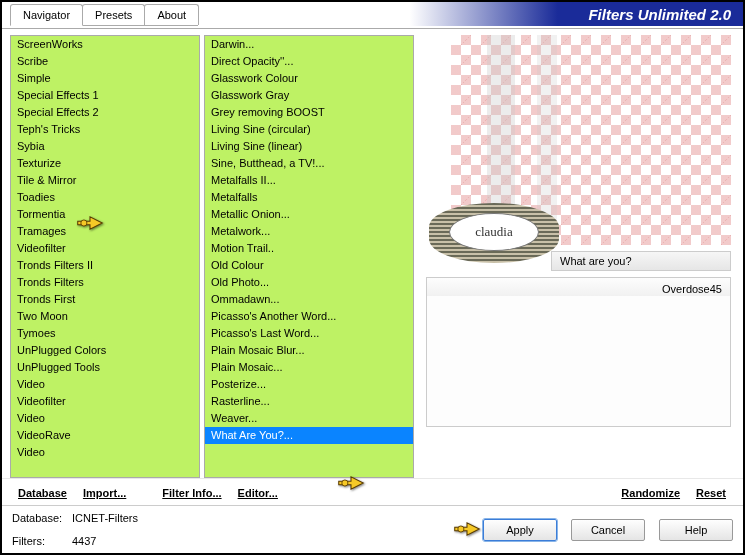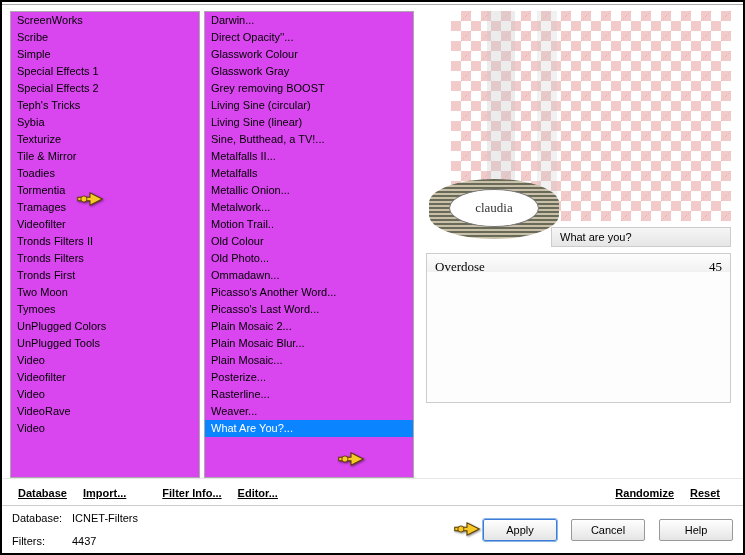--- a/index.html
+++ b/index.html
@@ -5,21 +5,21 @@
 * { box-sizing: border-box; margin: 0; padding: 0; }
 body { font-family: "Segoe UI", Tahoma, Arial, sans-serif; font-size: 11px; background: #000; width: 745px; height: 555px; overflow: hidden; }
 .window { width: 745px; height: 555px; background: #fff; border: 2px solid #000; display: flex; flex-direction: column; }
 .header-bar { height: 24px; background: linear-gradient(to right, #fff 0%, #fff 55%, #1a2b99 75%, #1a2b99 100%); display: flex; align-items: center; justify-content: flex-end; padding-right: 12px; position: relative; }
 .header-title { color: #fff; font-style: italic; font-weight: bold; font-size: 15px; font-family: Arial, sans-serif; }
 .tabs { display: flex; background: #fff; border-bottom: 1px solid #aaa; position: absolute; top: 2px; left: 8px; }
 .tab { padding: 4px 12px 4px 12px; border: 1px solid #aaa; border-bottom: none; background: #fff; cursor: pointer; font-size: 11px; margin-right: -1px; border-radius: 3px 3px 0 0; }
 .tab.active { background: #fff; position: relative; z-index: 2; border-bottom: 1px solid #fff; margin-bottom: -1px; }
 .content-area { flex: 1; display: flex; padding: 6px 8px 0 8px; gap: 4px; position: relative; margin-top: 2px; border-top: 1px solid #aaa; }
 .list-panel { width: 190px; display: flex; flex-direction: column; }
-.listbox { flex: 1; border: 1px solid #aaa; overflow-y: scroll; background: #d946ef; height: 420px; }
+.listbox { flex: 1; border: 1px solid #aaa; overflow-y: scroll; background: #bef264; height: 420px; }
 .listbox::-webkit-scrollbar { width: 16px; }
 .listbox::-webkit-scrollbar-track { background: #f0f0f0; border-left: 1px solid #ddd; }
 .listbox::-webkit-scrollbar-thumb { background: #c8c8c8; border: 1px solid #aaa; }
 .list-item { padding: 1px 6px; cursor: pointer; white-space: nowrap; font-size: 11px; line-height: 15px; }
 .list-item.selected { background: #0a84ff; color: #fff; }
 .preview-panel { flex: 1; display: flex; flex-direction: column; padding-left: 4px; }
 .preview-box { width: 280px; height: 210px; background: #fff; position: relative; margin-left: auto; margin-right: 4px; }
 .checker { position: absolute; inset: 0; background-image: 
   linear-gradient(45deg, rgba(231,159,159,0.55) 25%, transparent 25%),
   linear-gradient(-45deg, rgba(231,159,159,0.55) 25%, transparent 25%),
@@ -28,42 +28,50 @@
   background-size: 20px 20px;
   background-position: 0 0, 0 10px, 10px -10px, -10px 0px;
 }
 .vstripe1 { position: absolute; left: 36px; top: 0; width: 28px; height: 100%; background: rgba(200,200,200,0.35); }
 .vstripe2 { position: absolute; left: 86px; top: 0; width: 20px; height: 100%; background: rgba(200,200,200,0.25); }
 .center-badge { position: absolute; left: -22px; top: 168px; width: 130px; height: 60px; }
 .center-badge .stripes { position: absolute; inset: 0; background: repeating-linear-gradient(to bottom, #6a6a58 0 2px, #c8c0a8 2px 4px); border-radius: 50% / 40%; }
 .center-badge .oval { position: absolute; left: 20px; top: 10px; width: 90px; height: 38px; background: #fff; border: 1px solid #777; border-radius: 50%; display: flex; align-items: center; justify-content: center; font-family: cursive; font-size: 13px; color: #333; }
 .filter-name-row { margin-top: 6px; padding: 3px 8px; background: linear-gradient(to bottom,#f6f6f6,#e6e6e6); border: 1px solid #ccc; width: 180px; margin-left: auto; margin-right: 4px; font-size: 11px; }
 .params-box { margin-top: 6px; border: 1px solid #ccc; background: linear-gradient(to bottom,#fdfdfd 0,#f1f1f1 18px,#fdfdfd 18px); height: 150px; padding: 4px 8px; margin-left: 4px; margin-right: 4px; }
-.param-row { display: flex; justify-content: space-between; padding: 1px 0; font-size: 13px; font-family: Liberation Serif, serif; }
-.toolbar-row { display: flex; gap: 0; padding: 4px 15px 2px 8px; border-top: 1px solid #e8e8e8; align-items: center; }
+.param-row { display: flex; justify-content: flex-end; padding: 1px 0; font-size: 11px; }
+.toolbar-row { display: flex; gap: 0; padding: 4px 9px 2px 8px; border-top: 1px solid #e8e8e8; align-items: center; }
 .toolbar-btn { background: none; border: none; font-size: 11px; font-weight: bold; padding: 4px 8px; cursor: pointer; text-decoration: underline; }
 .toolbar-spacer { flex: 1; }
 .footer { border-top: 1px solid #ccc; padding: 6px 10px; display: flex; align-items: center; font-size: 11px; }
 .footer-info { display: flex; flex-direction: column; gap: 11px; }
 .footer-info-row { display: flex; }
 .footer-info-label { width: 60px; }
 .footer-buttons { margin-left: auto; display: flex; gap: 14px; }
 .btn { min-width: 74px; height: 22px; border: 1px solid #999; background: linear-gradient(to bottom,#fefefe,#e5e5e5); cursor: pointer; font-size: 11px; border-radius: 2px; }
 .btn.primary { border: 1px solid #3b7dd8; outline: 1px solid #88b4e8; }
 .pointer-hand { position: absolute; width: 28px; height: 24px; z-index: 50; pointer-events: none; }
 .pointer-hand svg { width: 100%; height: 100%; filter: drop-shadow(1px 1px 1px rgba(0,0,0,0.5)); }
 #hand1 { left: 74px; top: 182px; }
 #hand2 { left: 335px; top: 442px; }
 #hand3 { left: 512px; top: 514px; }
 </style>
 </head>
 <body>
 
 <div class="window">
 
+  <div class="header-bar">
+    <div class="tabs" id="tabs-container">
+        <div class="tab active">Navigator</div>
+        <div class="tab">Presets</div>
+        <div class="tab">About</div>
+      </div>
+    <span class="header-title">Filters Unlimited 2.0</span>
+  </div>
 
   <div class="content-area">
 
     <div class="list-panel">
       <div class="listbox" id="categories-list">
           <div class="list-item">ScreenWorks</div>
           <div class="list-item">Scribe</div>
           <div class="list-item">Simple</div>
           <div class="list-item">Special Effects 1</div>
           <div class="list-item">Special Effects 2</div>
@@ -103,21 +111,20 @@
           <div class="list-item">Metalfalls II...</div>
           <div class="list-item">Metalfalls</div>
           <div class="list-item">Metallic Onion...</div>
           <div class="list-item">Metalwork...</div>
           <div class="list-item">Motion Trail..</div>
           <div class="list-item">Old Colour</div>
           <div class="list-item">Old Photo...</div>
           <div class="list-item">Ommadawn...</div>
           <div class="list-item">Picasso's Another Word...</div>
           <div class="list-item">Picasso's Last Word...</div>
-          <div class="list-item">Plain Mosaic 2...</div>
           <div class="list-item">Plain Mosaic Blur...</div>
           <div class="list-item">Plain Mosaic...</div>
           <div class="list-item">Posterize...</div>
           <div class="list-item">Rasterline...</div>
           <div class="list-item">Weaver...</div>
           <div class="list-item selected">What Are You?...</div>
         </div>
     </div>
 
     <div class="preview-panel">

